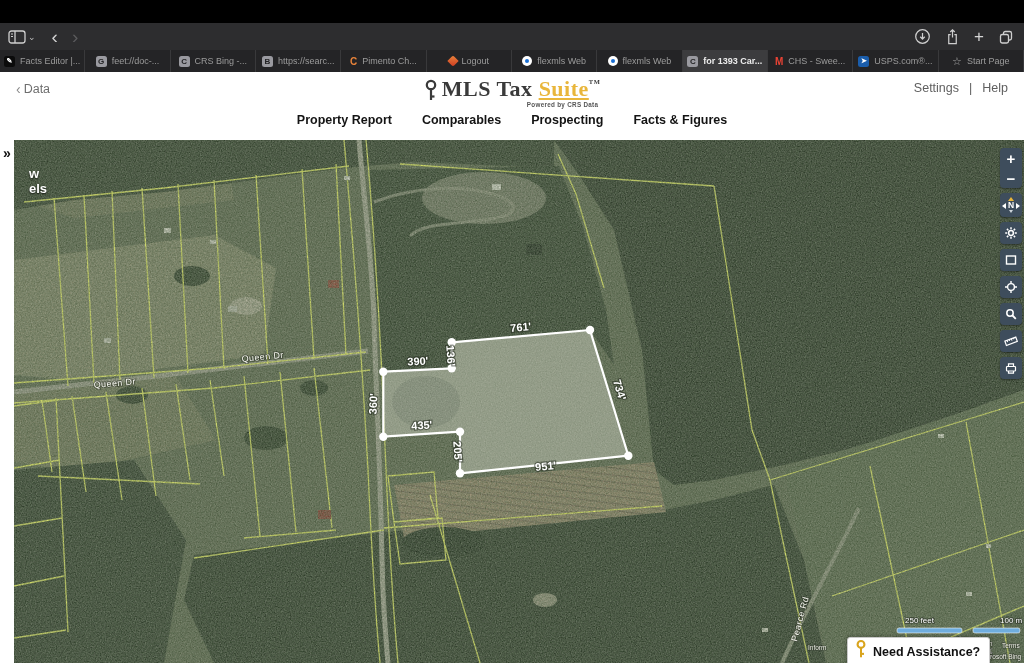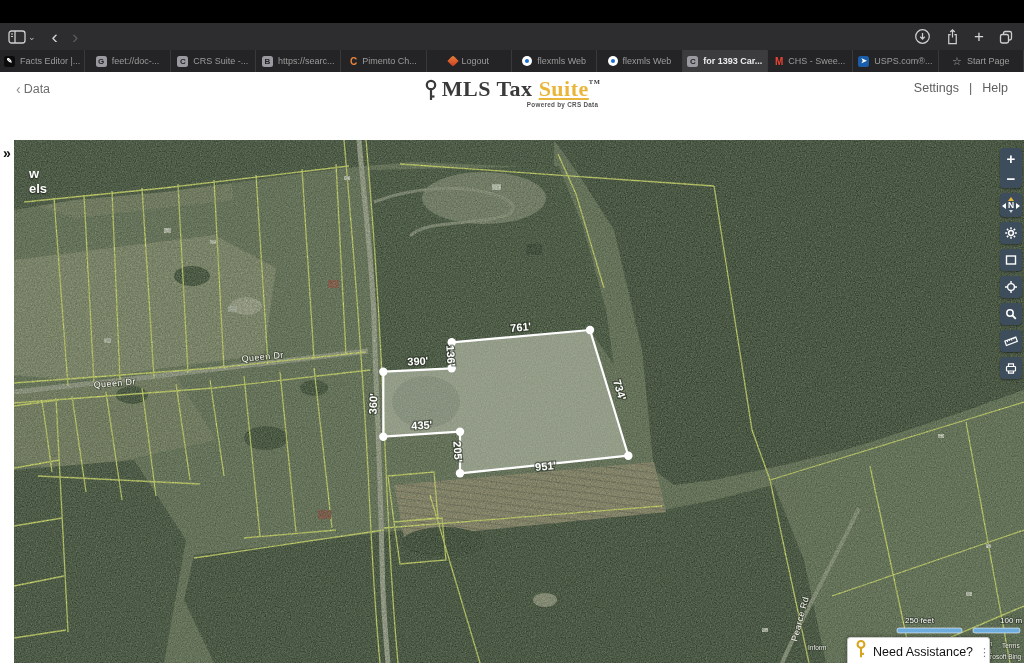--- a/index.html
+++ b/index.html
@@ -54,21 +54,21 @@
   .zbtn{height:20px;width:22px;display:flex;align-items:center;justify-content:center;font-size:15px;font-weight:bold;line-height:1;}
   .ctrl.sq{height:22px;}
   .compass{height:24px;position:relative;flex-direction:column;font-size:8.5px;font-weight:bold;}
   .compass .crow{display:flex;align-items:center;gap:2px;line-height:1;}
   .tri-up{width:0;height:0;border-left:3px solid transparent;border-right:3px solid transparent;border-bottom:4px solid #e9b63b;}
   .tri-dn{width:0;height:0;border-left:2.5px solid transparent;border-right:2.5px solid transparent;border-top:3px solid #cfd6dc;}
   .tri-l{width:0;height:0;border-top:3px solid transparent;border-bottom:3px solid transparent;border-right:4px solid #fff;}
   .tri-r{width:0;height:0;border-top:3px solid transparent;border-bottom:3px solid transparent;border-left:4px solid #fff;}
   
   .assist{position:absolute;left:833px;top:497px;width:130px;height:28px;background:#fff;border:1px solid #c9c9c9;border-radius:3px 3px 0 0;box-shadow:0 0 4px rgba(0,0,0,.35);display:flex;align-items:center;gap:6px;padding:0 4px 0 7px;}
-  .assist-label{font-size:12.5px;font-weight:normal;color:#111;white-space:nowrap;}
+  .assist-label{font-size:12.5px;font-weight:bold;color:#111;white-space:nowrap;}
   .assist-menu{color:#777;font-size:11px;margin-left:auto;}
   svg text{font-family:"Liberation Sans",sans-serif;}
   .mlabel{font-size:11px;font-weight:bold;fill:#fff;paint-order:stroke;stroke:rgba(35,42,30,.55);stroke-width:2.4px;text-anchor:middle;}
   .rlabel{font-size:9px;fill:#f7f7f0;paint-order:stroke;stroke:rgba(35,42,30,.5);stroke-width:1.8px;letter-spacing:.4px;}
   .slabel{font-size:8px;fill:#fff;paint-order:stroke;stroke:rgba(30,35,28,.6);stroke-width:1.6px;}
   .attr{font-size:6.5px;fill:#eeeee6;paint-order:stroke;stroke:rgba(30,35,28,.45);stroke-width:1.2px;}
 </style>
 </head>
 <body>
 
@@ -132,21 +132,21 @@
   <div class="tab">
       <span class="badge dark">✎</span>
       <span>Facts Editor |...</span>
     </div>
   <div class="tab">
       <span class="badge">G</span>
       <span>feet://doc-...</span>
     </div>
   <div class="tab">
       <span class="badge">C</span>
-      <span>CRS Suite -...</span>
+      <span>CRS Bing -...</span>
     </div>
   <div class="tab">
       <span class="badge">B</span>
       <span>https://searc...</span>
     </div>
   <div class="tab">
       <span class="glyph-orange">C</span>
       <span>Pimento Ch...</span>
     </div>
   <div class="tab">
@@ -194,20 +194,26 @@
           </svg>
       </span>
       <span class="logo-text"><span>MLS Tax</span> <span class="logo-suite">Suite</span><span class="logo-tm">TM</span></span>
       <span class="logo-tag">Powered by CRS Data</span>
     </div>
   </div>
   <div class="hdr-right">
     <span>Settings</span>
     <span>|</span>
     <span>Help</span>
+  </div>
+  <div class="main-nav">
+    <span class="nav-item">Property Report</span>
+    <span class="nav-item">Comparables</span>
+    <span class="nav-item">Prospecting</span>
+    <span class="nav-item">Facts &amp; Figures</span>
   </div>
 </div>
 
 <div class="map-wrap">
   <span class="expander">»</span>
 
   <div class="map-canvas">
     <svg width="1010" height="523" viewBox="0 0 1010 523" preserveAspectRatio="none">
       <defs>
         <filter id="spkD" x="0" y="0" width="100%" height="100%">

